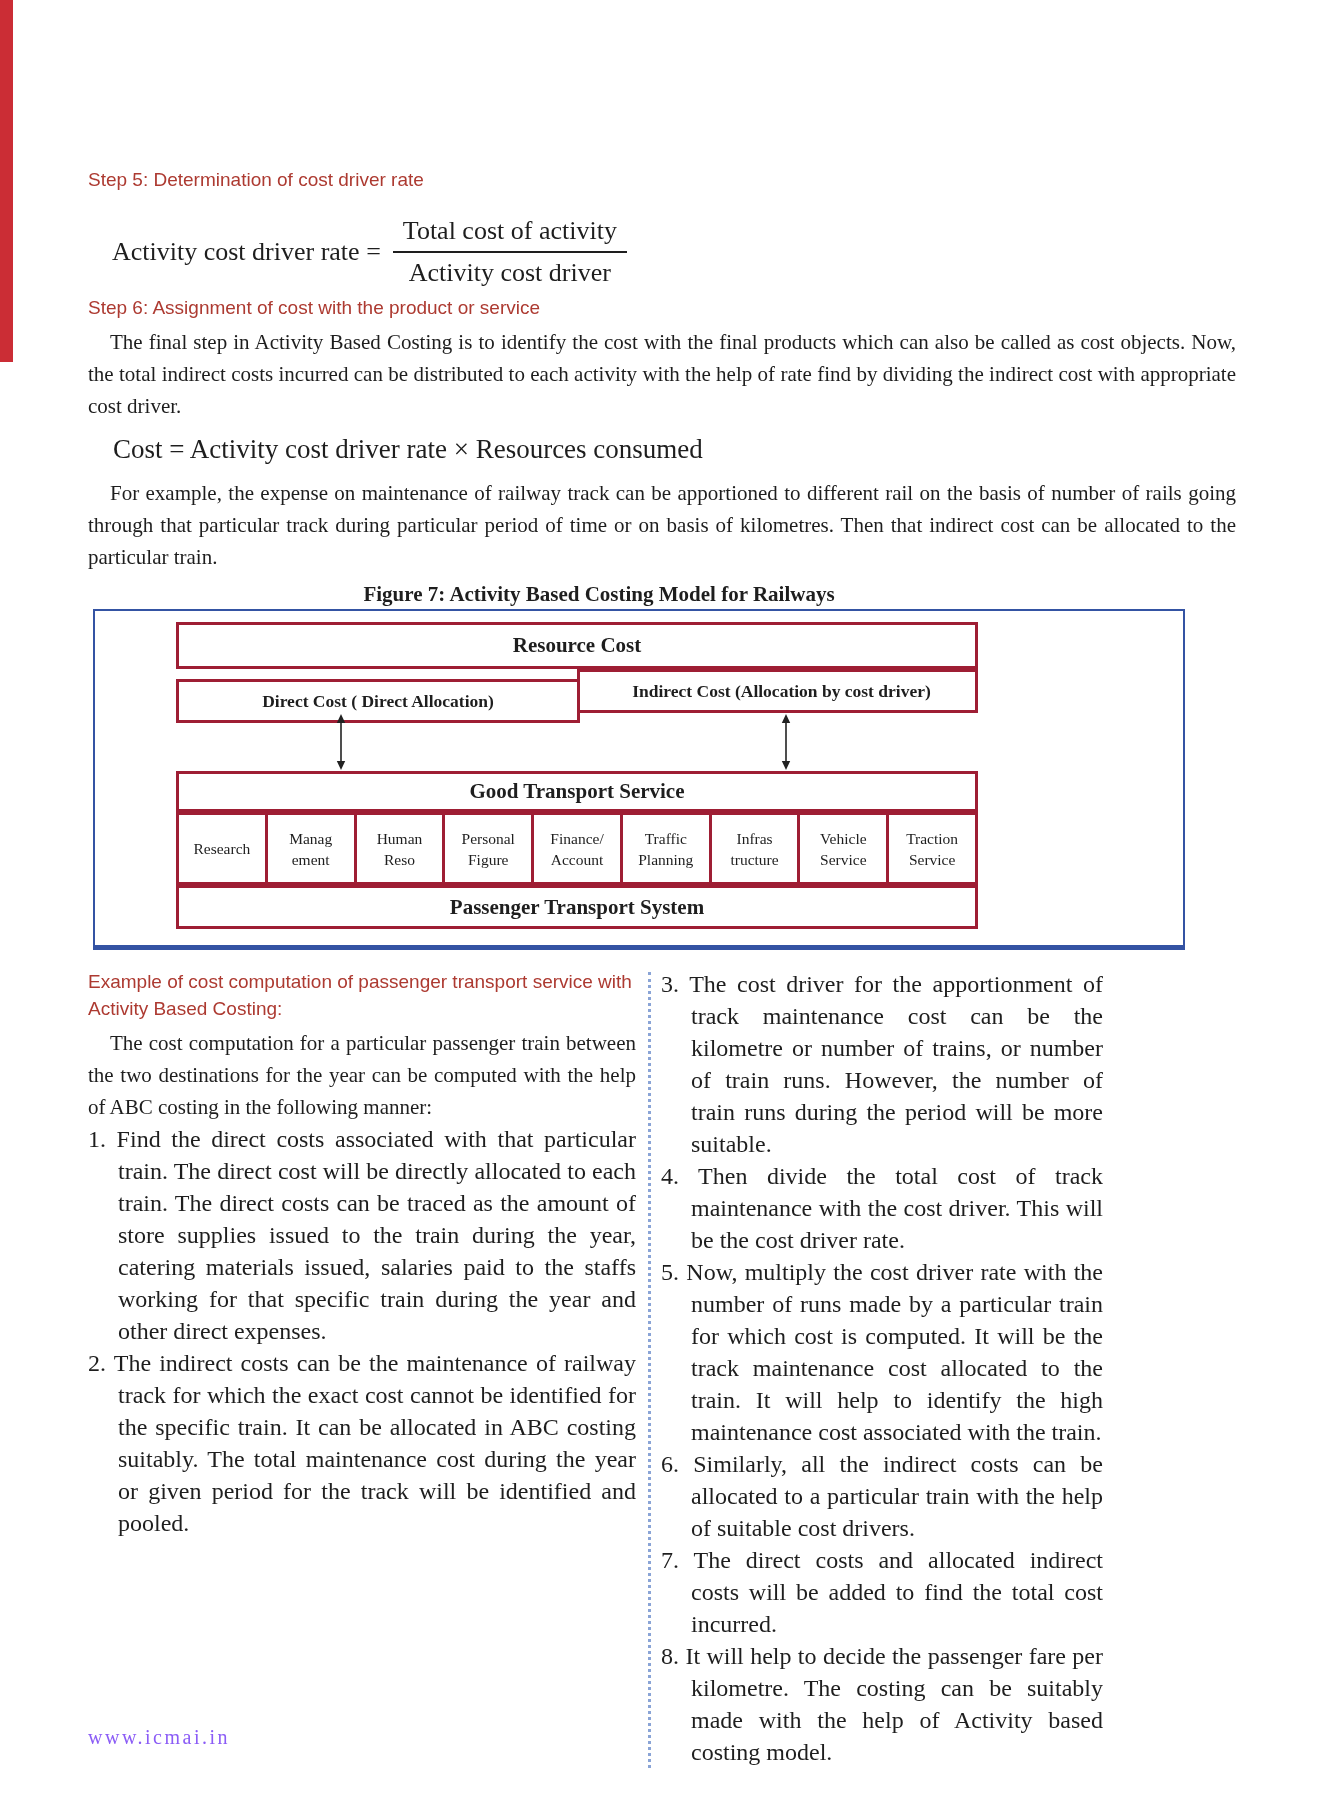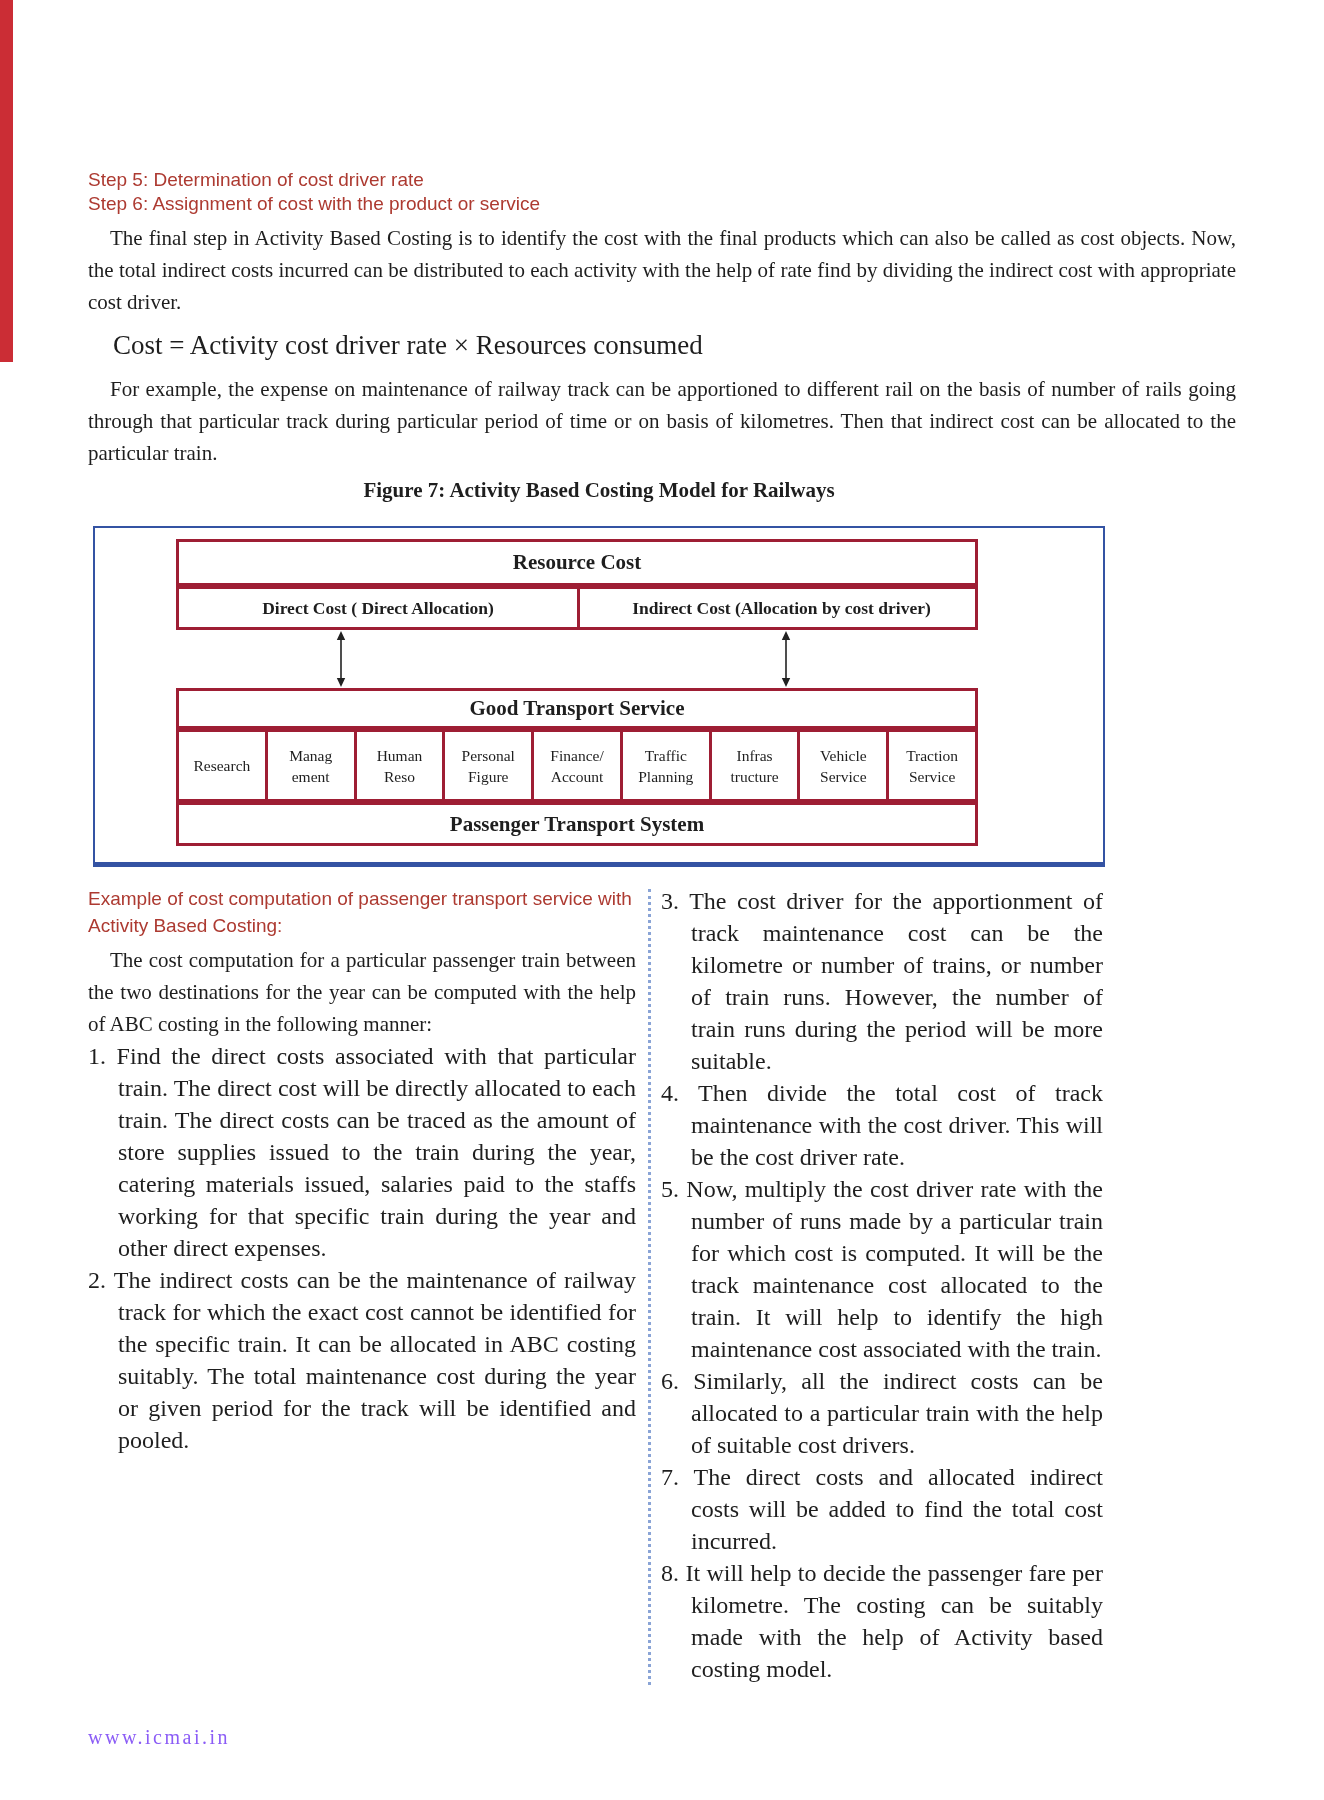--- a/index.html
+++ b/index.html
@@ -22,29 +22,29 @@
 
   .formula-rate { display:flex; align-items:center; margin:24px 0 8px 24px; font-size:26px; }
   .frac { display:inline-flex; flex-direction:column; align-items:center; margin-left:12px; }
   .frac .num { padding:0 10px 5px; border-bottom:2px solid #1e1e1e; }
   .frac .den { padding:5px 10px 0; }
   .formula-cost { font-size:27px; margin:12px 0 12px 25px; }
 
   .fig-caption { width:1012px; margin:4px 0 0 5px; text-align:center; font-weight:bold; font-size:21px; line-height:30px; }
 
   .fig-box {
-    position:relative; box-sizing:border-box; margin:21px 0 0 5px;
-    width:1012px; height:341px; border:2px solid #3453a3; border-bottom-width:5px; background:#fff;
+    position:relative; box-sizing:border-box; margin:0 0 0 5px;
+    width:1092px; height:341px; border:2px solid #3453a3; border-bottom-width:5px; background:#fff;
   }
   .mbox {
     position:absolute; box-sizing:border-box; background:#fff; border:3px solid #9e1e34;
     display:flex; align-items:center; justify-content:center; text-align:center; font-weight:bold;
   }
   .m-resource  { left:81px; top:11px;  width:802px; height:47px; font-size:21px; }
-  .m-direct    { left:81px; top:58px;  width:404px; height:44px; font-size:17.5px; }
+  .m-direct    { left:81px; top:68px;  width:404px; height:44px; font-size:17.5px; }
   .m-indirect  { left:482px; top:58px; width:401px; height:44px; font-size:17.5px;padding-left:8px; }
   .m-good      { left:81px; top:160px; width:802px; height:41px; font-size:21px; }
   .dept-row    { position:absolute; left:81px; top:201px; width:802px; height:73px; display:flex; }
   .dept {
     flex:1; box-sizing:border-box; border:3px solid #9e1e34; background:#fff;
     display:flex; flex-direction:column; align-items:center; justify-content:center;
     font-size:15.5px; line-height:21px; text-align:center;
   }
   .dept + .dept { margin-left:-3px; }
   .dept span { display:block; }
@@ -82,20 +82,27 @@
 <body>
 
 <div class="page">
   <div class="red-stripe"></div>
 
   <div class="content">
     <div class="pad-top"></div>
 
     <h2 class="step-heading">Step 5: Determination of cost driver rate</h2>
 
+    <div class="formula-rate">
+      <span>Activity cost driver rate =</span>
+      <span class="frac">
+        <span class="num">Total cost of activity</span>
+        <span class="den">Activity cost driver</span>
+      </span>
+    </div>
 
     <h2 class="step-heading">Step 6: Assignment of cost with the product or service</h2>
     <p class="body-para">The final step in Activity Based Costing is to identify the cost with the final products which can also be called as cost objects. Now, the total indirect costs incurred can be distributed to each activity with the help of rate find by dividing the indirect cost with appropriate cost driver.</p>
 
     <div class="formula-cost">Cost = Activity cost driver rate × Resources consumed</div>
 
     <p class="body-para">For example, the expense on maintenance of railway track can be apportioned to different rail on the basis of number of rails going through that particular track during particular period of time or on basis of kilometres. Then that indirect cost can be allocated to the particular train.</p>
 
     <div class="fig-caption">Figure 7: Activity Based Costing Model for Railways</div>
 

